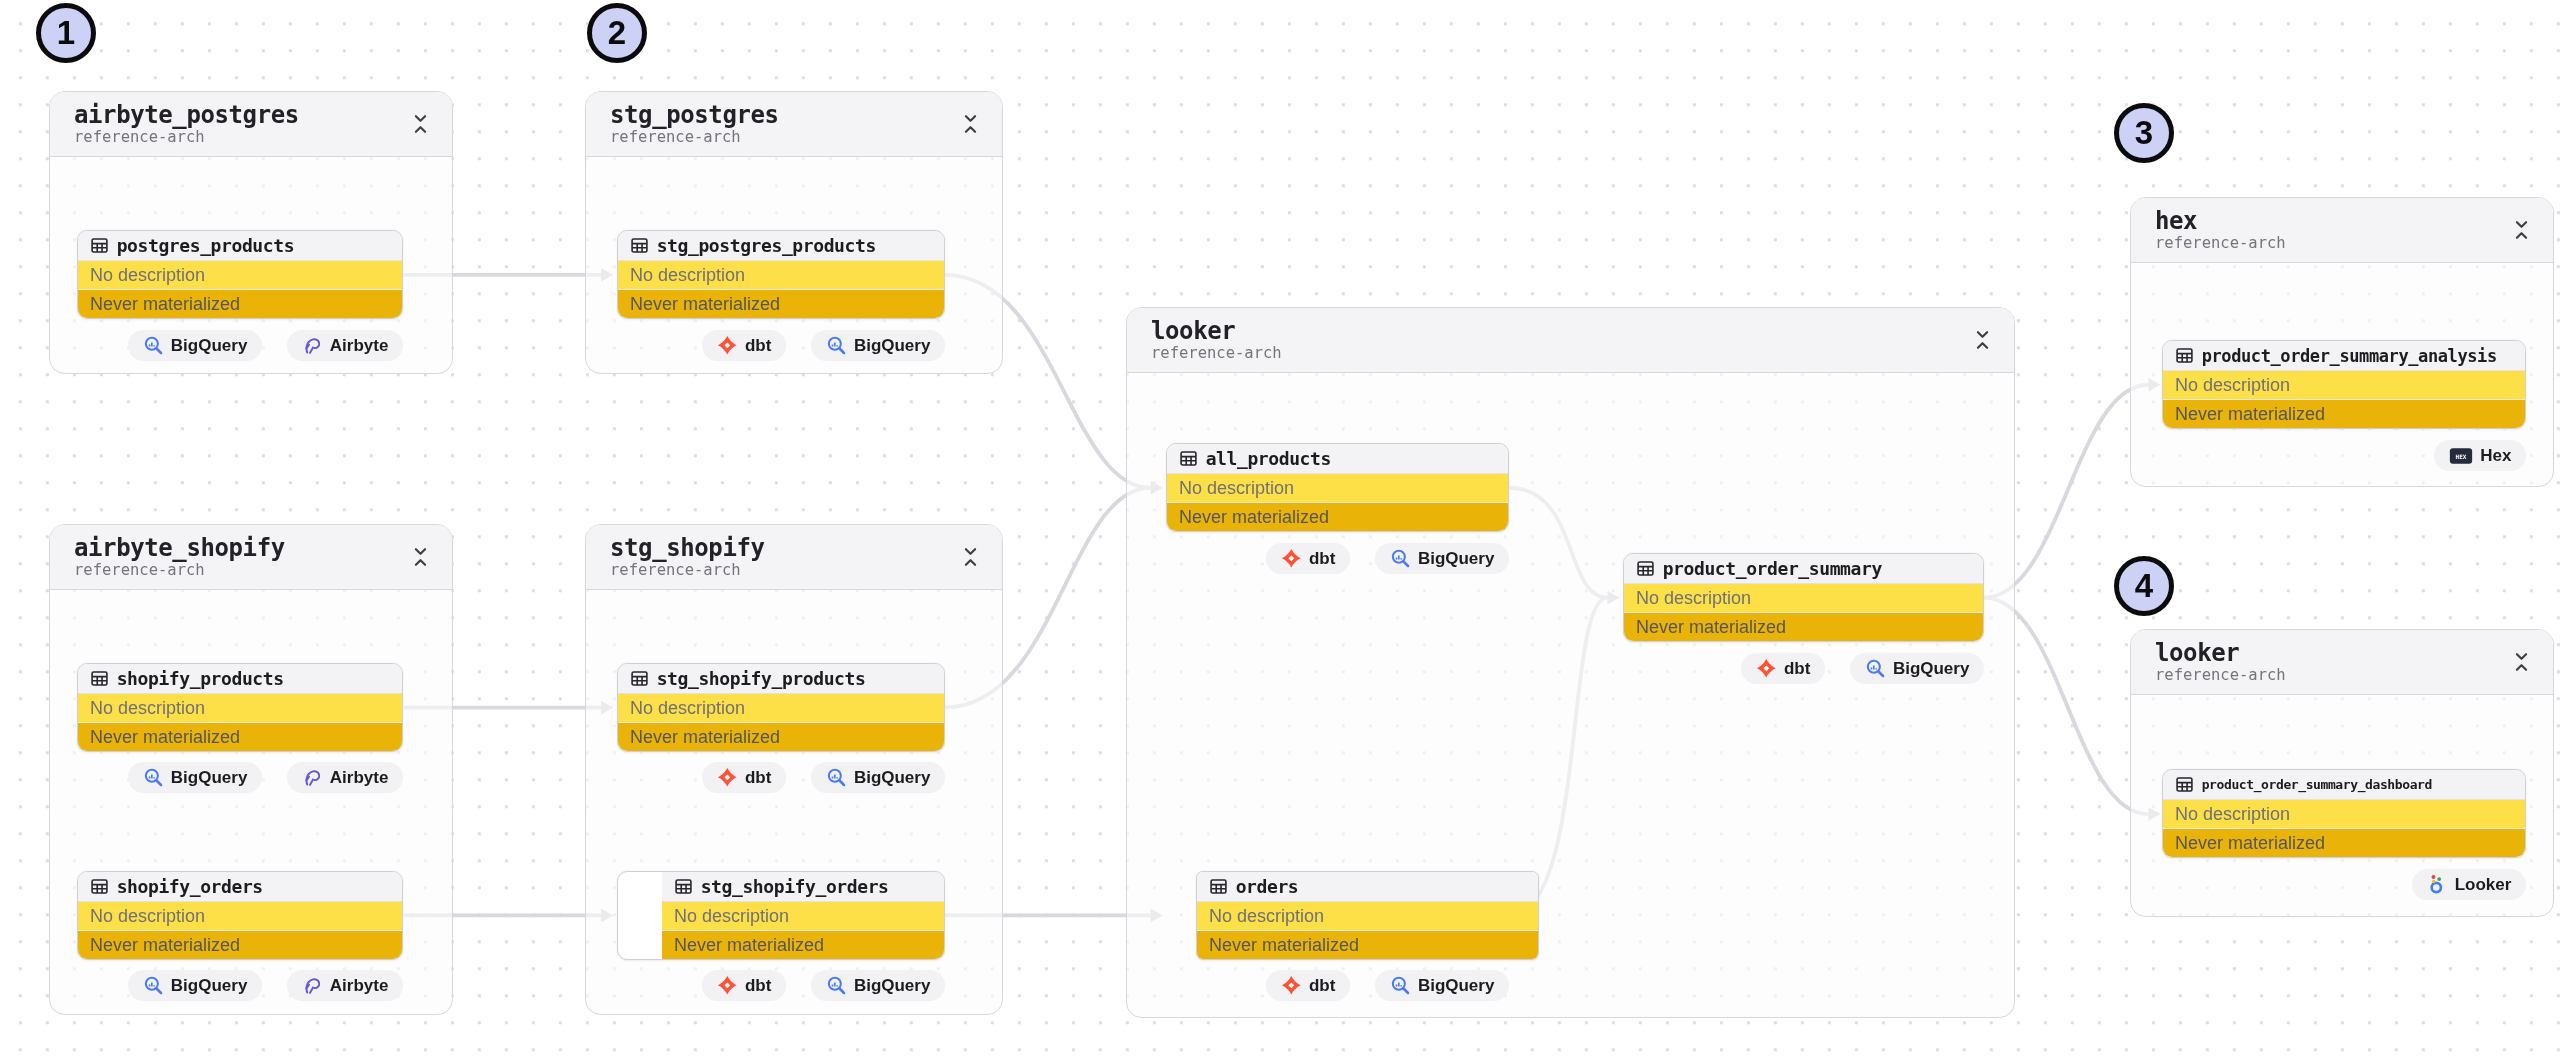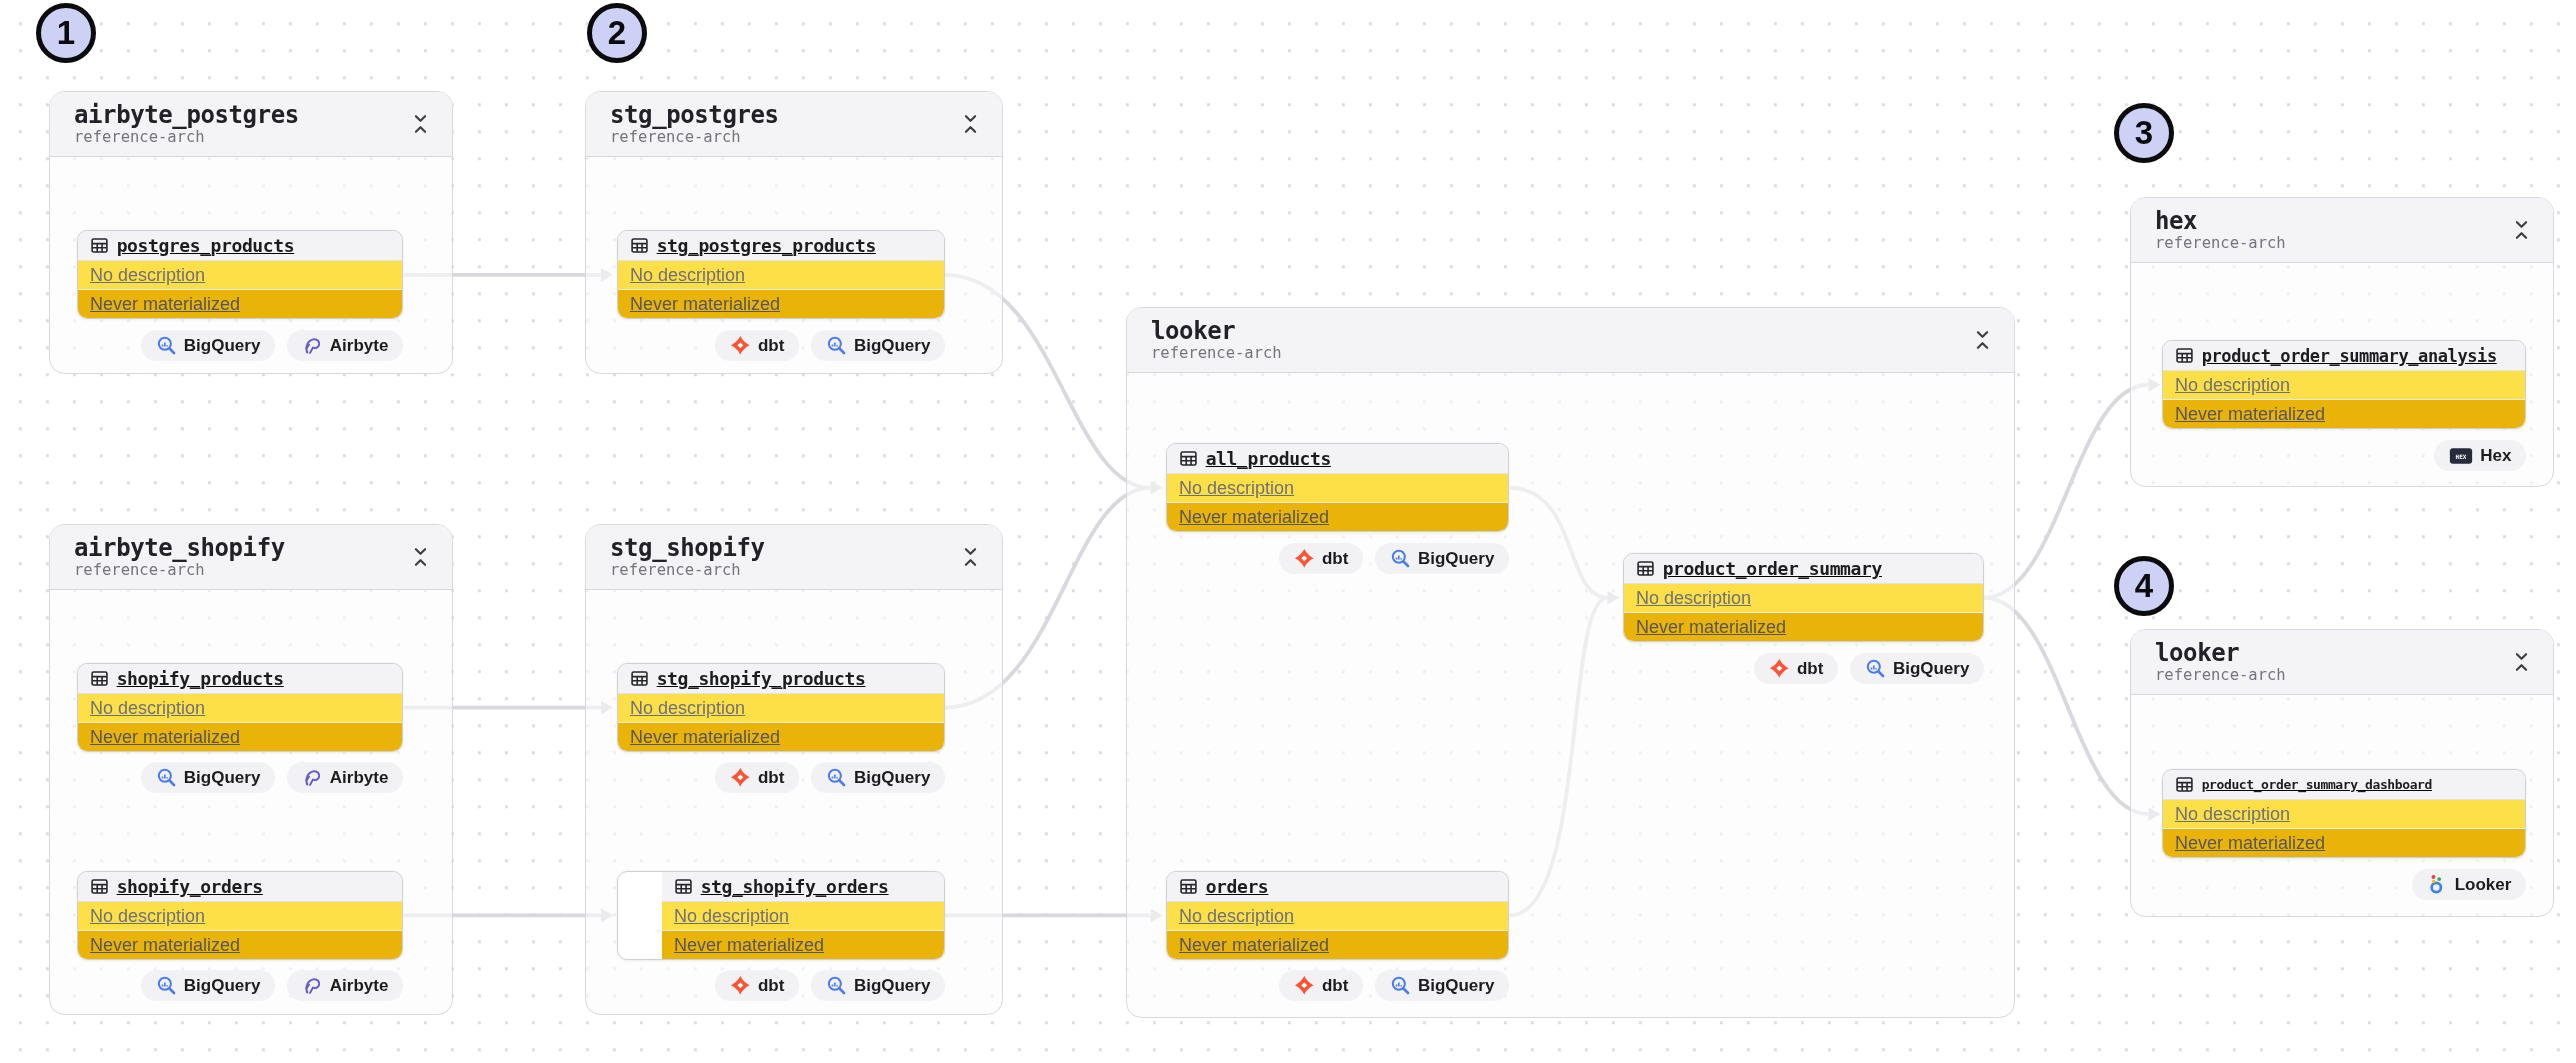--- a/index.html
+++ b/index.html
@@ -33,34 +33,34 @@
     font-family:"DejaVu Sans Mono", monospace;font-size:15.5px;color:#73747c;
     line-height:18px;white-space:nowrap;
   }
   .collapse{width:19px;height:22px;flex:0 0 auto;cursor:pointer;}
   
   .card{
     position:absolute;background:#ffffff;border:1.7px solid #cfcfd6;border-radius:10.3px;
     overflow:hidden;box-sizing:border-box;box-shadow:0 0.9px 2.6px rgba(0,0,0,0.07);
     height:89px;
   }
-  .crow{height:28px;display:flex;align-items:center;padding:0 12px;box-sizing:border-box;text-decoration:underline;}
+  .crow{height:28px;display:flex;align-items:center;padding:0 12px;box-sizing:border-box;}
   .chead{
     background:#f3f3f6;border-bottom:1.7px solid #e2e2e7;gap:7.7px;height:30px;
   }
   .cname{
     font-family:"DejaVu Sans Mono", monospace;font-weight:bold;font-size:18px;
     color:#1c1c21;white-space:nowrap;letter-spacing:-0.4px;
   }
   .cdesc{color:#6f7078;font-size:18px;border-bottom:1.7px solid #ececf0;height:29px;background:#fde047;}
   .cstat{color:#55565e;font-size:18px;background:#eab308;height:28px;}
   .ticon{width:19px;height:19px;flex:0 0 auto;}
   
   .badges{
-    position:absolute;display:flex;justify-content:flex-end;gap:12px;align-items:center;
+    position:absolute;display:flex;justify-content:flex-end;gap:25px;align-items:center;
     height:31px;
   }
   .pill{
     display:inline-flex;align-items:center;gap:7.7px;background:#f2f2f5;border-radius:858px;
     padding:0 14.6px;height:31px;font-size:17px;font-weight:bold;color:#1b1c20;cursor:pointer;
   }
   .pill svg{width:20.6px;height:20.6px;flex:0 0 auto;}
   .pill .wide{width:24px;height:18px;}
   
   .marker{
@@ -402,21 +402,21 @@
         <span>dbt</span>
       </span>
     <span class="pill">
         <svg viewBox="0 0 24 24" width="20.6" height="20.6">
           <use href="#i-bq"></use>
         </svg>
         <span>BigQuery</span>
       </span>
   </div>
 
-  <div class="card" style="left:1166px;top:871px;width:343px;">
+  <div class="card" style="left:1196px;top:871px;width:343px;border-radius:7px;">
     <div class="crow chead">
       <svg class="ticon" viewBox="0 0 22 22" width="19" height="19">
           <use href="#i-table"></use>
         </svg>
       <span class="cname">orders</span>
     </div>
     <div class="crow cdesc">No description</div>
     <div class="crow cstat">Never materialized</div>
   </div>
   <div class="badges" style="left:1166px;top:970px;width:343px;">

